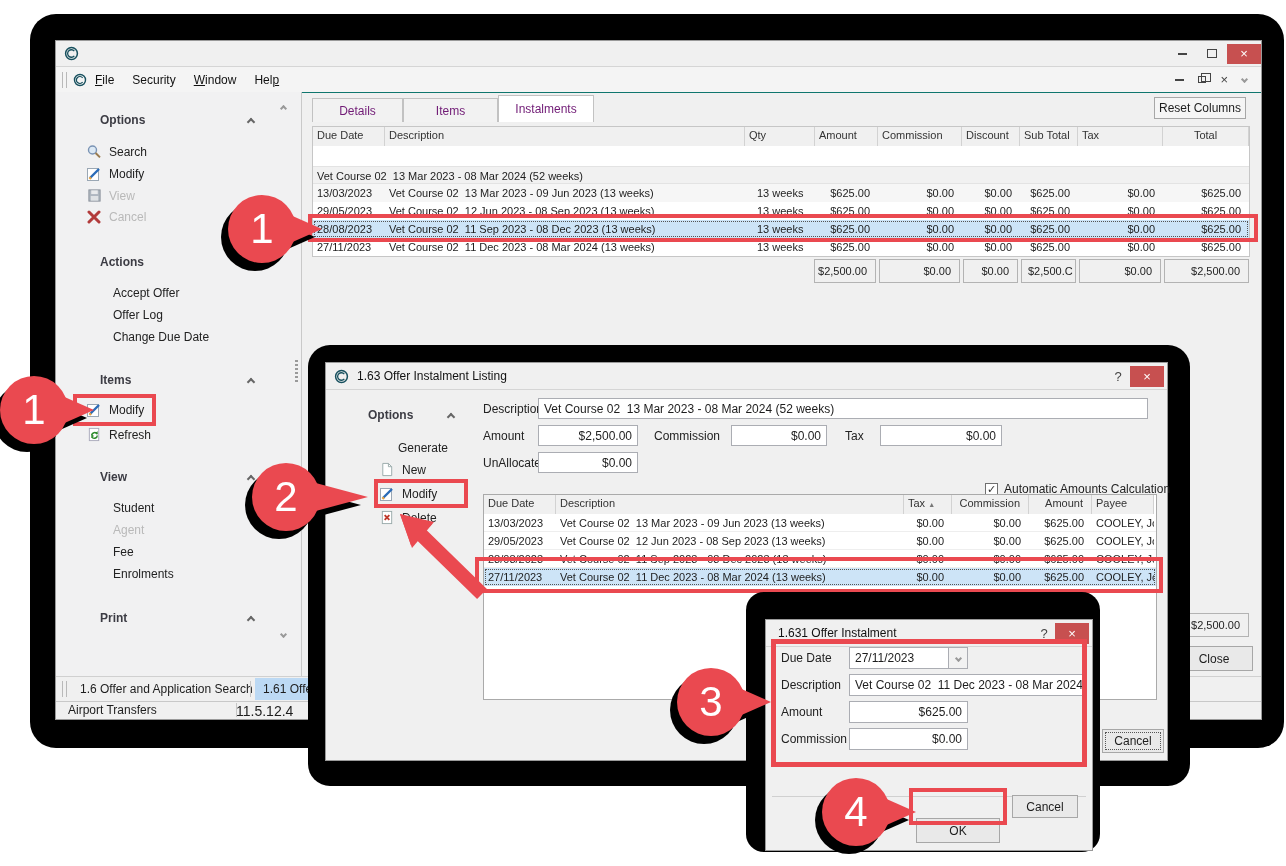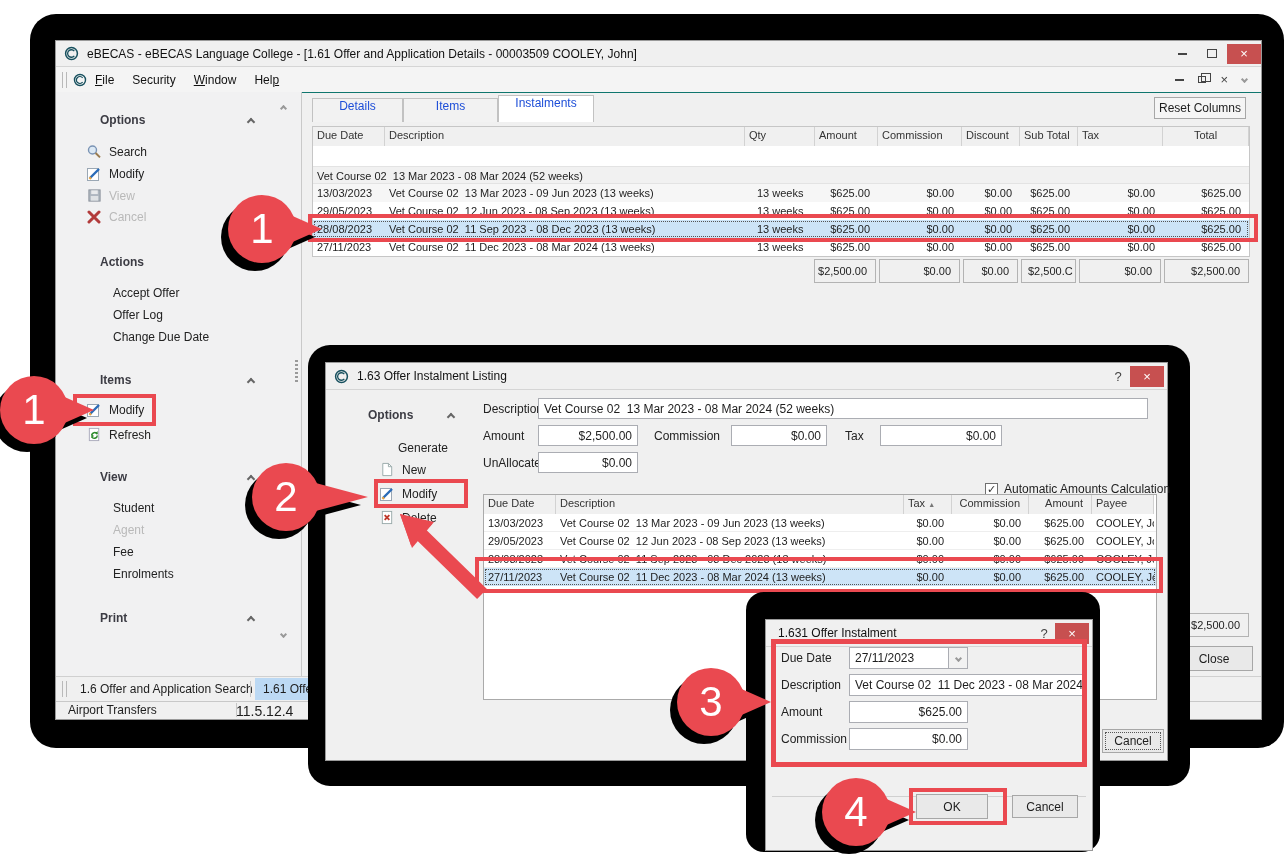--- a/index.html
+++ b/index.html
@@ -22,21 +22,21 @@
   .chev.down{transform:rotate(45deg);}
   .chev.thin{border-color:#999; width:5px; height:5px;}
   .menu-item{font-size:12px; color:#111; margin-right:18px;}
   .u{text-decoration:underline;}
   .vgrip{width:5px; height:16px; border-left:1px solid #b9b9b9; border-right:1px solid #b9b9b9;}
   .dots{width:3px; background:repeating-linear-gradient(#9a9a9a 0 2px, transparent 2px 4px);}
   .side-hdr{font-size:12px; font-weight:bold; color:#3c3c44;}
   .side-item{display:flex; align-items:center; font-size:12px; color:#222;}
   .side-item .icon{width:18px; display:flex; justify-content:center; margin-right:6px;}
   .dis{color:#b9b9b9;}
-  .tab{position:absolute; font-size:12px; display:flex; justify-content:center; border:1px solid #c2c2c2; border-bottom:none; background:#f2f2f2; color:#1d4ed8;}
+  .tab{position:absolute; font-size:12px; display:flex; align-items:center; justify-content:center; border:1px solid #c2c2c2; border-bottom:none; background:#f2f2f2; color:#701a75;}
   .tab.active{background:#fff; font-weight:normal; z-index:2;}
   .btn{display:flex; align-items:center; justify-content:center; font-size:12px; background:#e9e9e9; border:1px solid #a7a7a7; color:#1d1d1d;}
   .cell{flex-shrink:0; overflow:hidden; white-space:pre; font-size:11px; padding:0 4px; line-height:18px;}
   .cell.r{text-align:right; padding-right:8px;}
   .ghead .cell{background:var(--chrome); border-right:1px solid #d2d2d2; color:#333; line-height:17px;}
   .grow{display:flex; height:18px;}
   .odd{background:#f6f6f6;}
   .selrow{background:var(--sel); outline:1px dotted #555; outline-offset:-2px;}
   .totbox{position:absolute; height:24px; background:var(--chrome); border:1px solid #b3b3b3; font-size:11px; display:flex; align-items:center; justify-content:flex-end; padding-right:8px;}
   .fld{position:absolute; background:#fff; border:1px solid var(--fldb); font-size:12px; display:flex; align-items:center; padding:0 5px; white-space:pre; overflow:hidden;}
@@ -60,21 +60,20 @@
 
   <div class="a win" style="left:55px;top:40px;width:1207px;height:680px;z-index:2;">
 
     <div class="titlebar" style="height:26px;">
       <span style="display:flex;">
         <svg width="15" height="15" viewBox="0 0 16 16">
             <circle cx="8" cy="8" r="6.3" fill="none" stroke="#17505e" stroke-width="1.6"></circle>
             <path d="M11 5.5A4 4 0 1 0 11 10.5" fill="none" stroke="#17505e" stroke-width="1.4"></path>
           </svg>
       </span>
-      <span class="title-txt">eBECAS - eBECAS Language College - [1.61 Offer and Application Details - 00003509 COOLEY, John]</span>
       <div style="margin-left:auto; display:flex; align-items:center; height:100%;">
         <div class="wbtn">
             <span class="minline"></span>
           </div>
         <div class="wbtn">
             <span class="maxbox"></span>
           </div>
         <div class="wbtn red">
             <span>×</span>
           </div>
@@ -464,21 +463,21 @@
   <div class="a" style="left:948px;top:647px;width:20px;height:22px;border:1px solid var(--fldb);background:#f2f2f2;display:flex;align-items:center;justify-content:center;z-index:8;">
       <span class="chev down thin"></span>
     </div>
   <div class="lbl" style="left:781px;top:678px;z-index:8;">Description</div>
   <div class="fld" style="left:849px;top:674px;width:238px;height:22px;z-index:8;">Vet Course 02  11 Dec 2023 - 08 Mar 2024 (1</div>
   <div class="lbl" style="left:781px;top:705px;z-index:8;">Amount</div>
   <div class="fld r" style="left:849px;top:701px;width:119px;height:22px;z-index:8;">$625.00</div>
   <div class="lbl" style="left:781px;top:732px;z-index:8;">Commission</div>
   <div class="fld r" style="left:849px;top:728px;width:119px;height:22px;z-index:8;">$0.00</div>
 
-  <div class="btn a" style="left:916px;top:794px;width:72px;height:25px;z-index:8;">
+  <div class="btn a" style="left:916px;top:818px;width:84px;height:25px;z-index:8;">
       <span>OK</span>
     </div>
   <div class="btn a" style="left:1012px;top:795px;width:66px;height:23px;z-index:8;">
       <span>Cancel</span>
     </div>
 
   <div class="rbox" style="left:771px;top:639px;width:316px;height:128px;border-width:5px;z-index:9;"></div>
   <div class="rbox" style="left:909px;top:788px;width:98px;height:37px;z-index:9;"></div>
   <div class="balloon" style="left:677px;top:668px;z-index:9;">
     <div class="b-circle">3</div>

